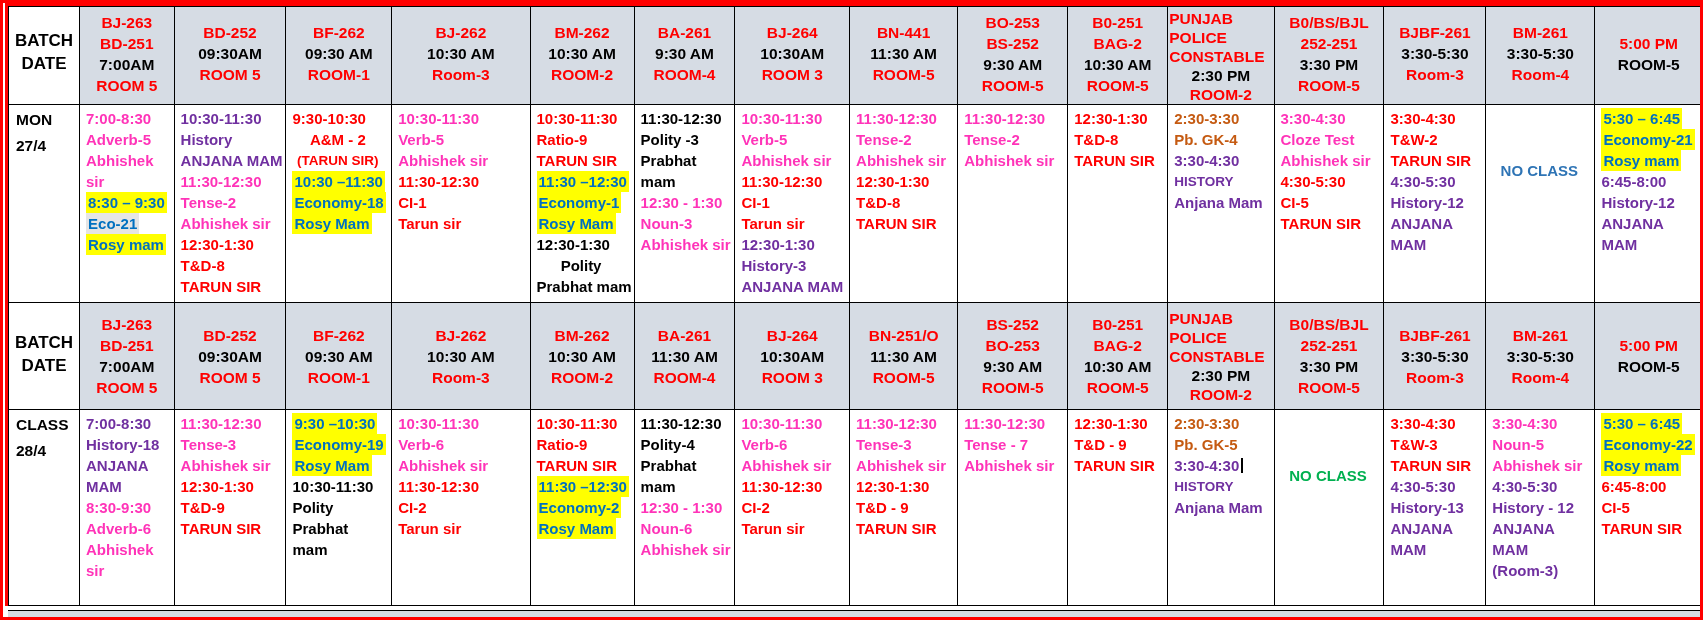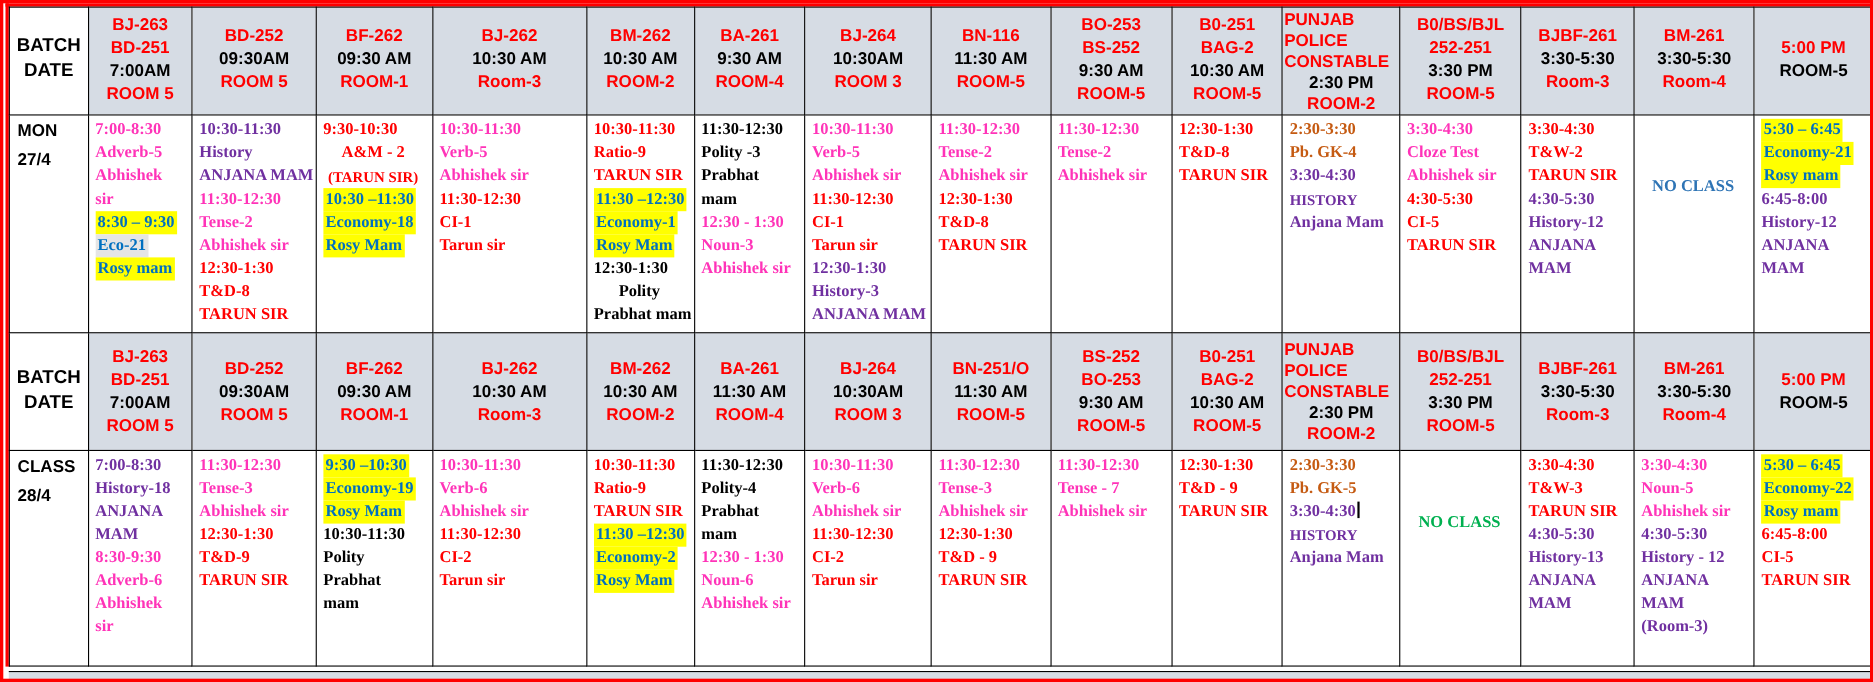--- a/index.html
+++ b/index.html
@@ -6,21 +6,21 @@
     font-family:"Liberation Sans",sans-serif;}
   .frame{position:fixed;left:0;top:0;width:1697px;height:614px;border:3px solid var(--frame,#f00);
     pointer-events:none;z-index:50;}
   .wrap{position:absolute;left:5px;top:3px;border-left:3px solid var(--frame,#f00);
     border-top:3px solid var(--frame,#f00);}
   table{border-collapse:collapse;table-layout:fixed;}
   td{border:1.6px solid #000;vertical-align:top;overflow:hidden;padding:0;}
   td.hdr{background:var(--header-bg,#D6DCE4);text-align:center;font-weight:700;font-size:15.5px;}
   td.lbl{background:#fff;text-align:center;font-weight:700;font-size:17px;color:#000;}
   td.daycell{background:#fff;font-weight:700;font-size:15.5px;color:#000;text-align:left;}
-  td.cell{background:#fff;font-weight:700;font-size:15px;text-align:left;font-family:Liberation Serif, serif;}
+  td.cell{background:#fff;font-weight:700;font-size:15px;text-align:left;}
   .ln{line-height:21px;padding:0 2px 0 6px;white-space:nowrap;}
   .hdr .ln{padding:0 1px;}
   .tight .ln{line-height:19px;}
   .ctr{text-align:center;padding-left:0;}
   .leftln{text-align:left;padding-left:5px;}
   .small{font-size:13.5px;}
   .hlspan{display:inline-block;padding:0 2px;}
   .day-ln{line-height:23px;padding:3px 0 0 7px;}
   .lbl-inner{padding-top:22px;line-height:23px;}
   .h2pad{padding-top:28px;}
@@ -106,21 +106,21 @@
           </td>
           <td class="hdr">
             <div style="padding-top: 15px;">
               <div class="ln"><span style="color: rgb(255, 0, 0);">BJ-264</span></div>
               <div class="ln"><span style="color: rgb(0, 0, 0);">10:30AM</span></div>
               <div class="ln"><span style="color: rgb(255, 0, 0);">ROOM 3</span></div>
             </div>
           </td>
           <td class="hdr">
             <div style="padding-top: 15px;">
-              <div class="ln"><span style="color: rgb(255, 0, 0);">BN-116</span></div>
+              <div class="ln"><span style="color: rgb(255, 0, 0);">BN-441</span></div>
               <div class="ln"><span style="color: rgb(0, 0, 0);">11:30 AM</span></div>
               <div class="ln"><span style="color: rgb(255, 0, 0);">ROOM-5</span></div>
             </div>
           </td>
           <td class="hdr">
             <div style="padding-top: 5px;">
               <div class="ln"><span style="color: rgb(255, 0, 0);">BO-253</span></div>
               <div class="ln"><span style="color: rgb(255, 0, 0);">BS-252</span></div>
               <div class="ln"><span style="color: rgb(0, 0, 0);">9:30 AM</span></div>
               <div class="ln"><span style="color: rgb(255, 0, 0);">ROOM-5</span></div>

